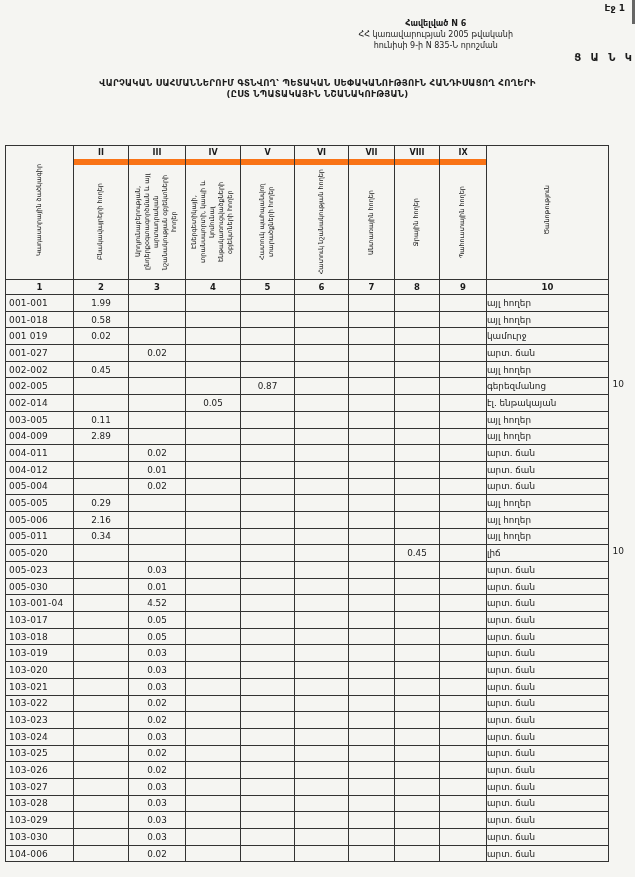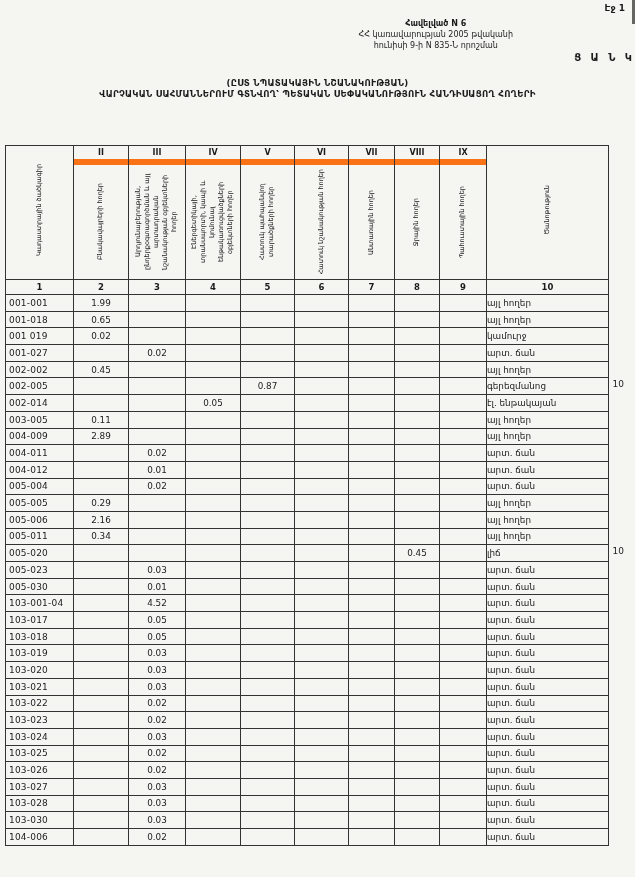--- a/index.html
+++ b/index.html
@@ -74,22 +74,22 @@
 
   <div class="appendix-block">
     <div class="first">Հավելված N 6</div>
     <div>ՀՀ կառավարության 2005 թվականի</div>
     <div>հունիսի 9-ի N 835-Ն որոշման</div>
   </div>
 
   <div class="doc-type">Ց Ա Ն Կ</div>
 
   <div class="title">
+    <div>ՎԱՐՉԱԿԱՆ ՍԱՀՄԱՆՆԵՐՈՒՄ ԳՏՆՎՈՂ՝ ՊԵՏԱԿԱՆ ՍԵՓԱԿԱՆՈՒԹՅՈՒՆ ՀԱՆԴԻՍԱՑՈՂ ՀՈՂԵՐԻ</div>
     <div>(ԸՍՏ ՆՊԱՏԱԿԱՅԻՆ ՆՇԱՆԱԿՈՒԹՅԱՆ)</div>
-    <div>ՎԱՐՉԱԿԱՆ ՍԱՀՄԱՆՆԵՐՈՒՄ ԳՏՆՎՈՂ՝ ՊԵՏԱԿԱՆ ՍԵՓԱԿԱՆՈՒԹՅՈՒՆ ՀԱՆԴԻՍԱՑՈՂ ՀՈՂԵՐԻ</div>
   </div>
 
   <table class="land-table">
     <colgroup>
       <col class="c-1">
         <col class="c-2">
         <col class="c-3">
         <col class="c-4">
         <col class="c-5">
       <col class="c-6">
@@ -180,21 +180,21 @@
           <td class="num"></td>
           <td class="num"></td>
           <td class="num"></td>
           <td class="num"></td>
           <td class="num"></td>
           <td class="num"></td>
           <td class="note">այլ հողեր</td>
         </tr>
         <tr>
           <td class="code">001-018</td>
-          <td class="num">0.65</td>
+          <td class="num">0.58</td>
           <td class="num"></td>
           <td class="num"></td>
           <td class="num"></td>
           <td class="num"></td>
           <td class="num"></td>
           <td class="num"></td>
           <td class="num"></td>
           <td class="note">այլ հողեր</td>
         </tr>
         <tr>
@@ -528,20 +528,32 @@
           <td class="num"></td>
           <td class="num"></td>
           <td class="num"></td>
           <td class="num"></td>
           <td class="num"></td>
           <td class="num"></td>
           <td class="note">արտ. ճան</td>
         </tr>
         <tr>
           <td class="code">103-028</td>
+          <td class="num"></td>
+          <td class="num">0.03</td>
+          <td class="num"></td>
+          <td class="num"></td>
+          <td class="num"></td>
+          <td class="num"></td>
+          <td class="num"></td>
+          <td class="num"></td>
+          <td class="note">արտ. ճան</td>
+        </tr>
+        <tr>
+          <td class="code">103-029</td>
           <td class="num"></td>
           <td class="num">0.03</td>
           <td class="num"></td>
           <td class="num"></td>
           <td class="num"></td>
           <td class="num"></td>
           <td class="num"></td>
           <td class="num"></td>
           <td class="note">արտ. ճան</td>
         </tr>

